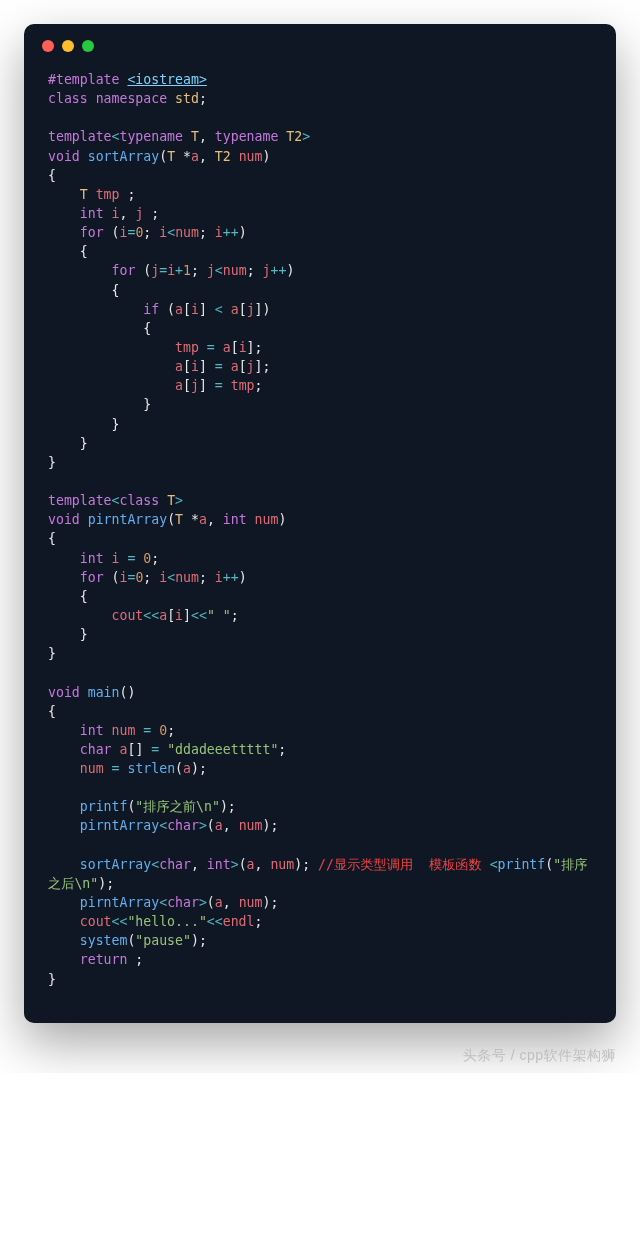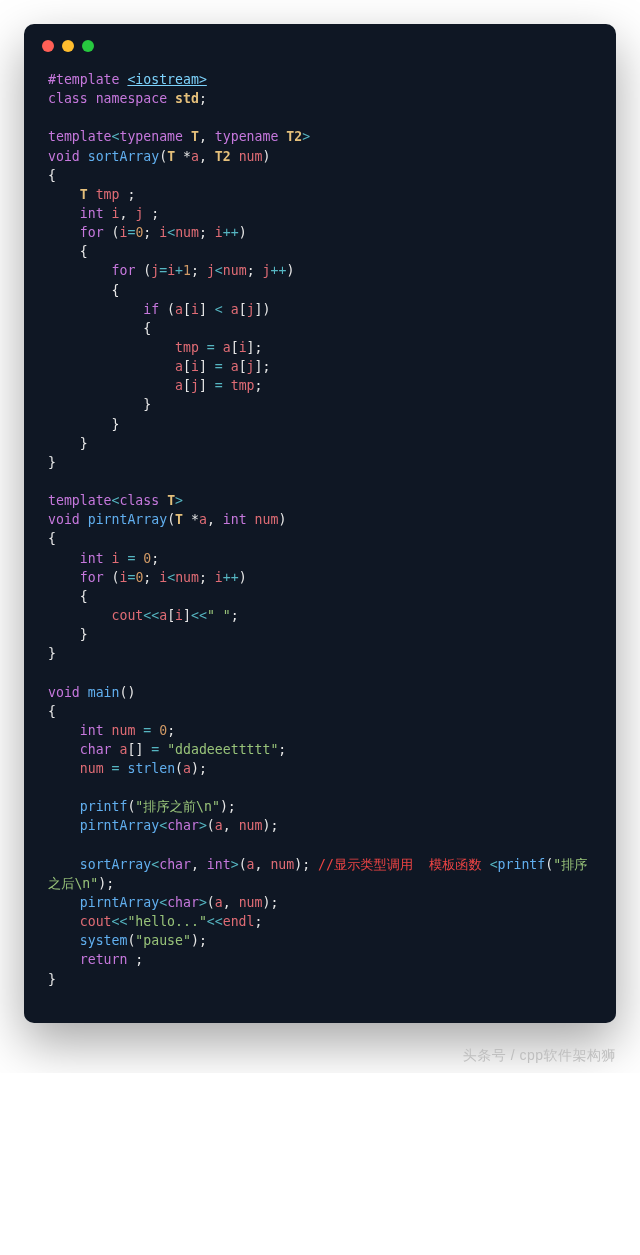--- a/index.html
+++ b/index.html
@@ -33,21 +33,21 @@
     padding: 12px 24px 10px 24px;
     font-size: 13.2px;
     line-height: 1.45;
     color: #e8e8e8;
     white-space: pre-wrap;
     word-break: break-word;
   }
   
   .c-pp   { color:#c678dd; }    
   .c-kw   { color:#c678dd; }    
-  .c-type { color:#e5c07b;font-weight:bold; }    
+  .c-type { color:#e5c07b; }    
   .c-fn   { color:#61afef;margin-top:28px; }    
   .c-num  { color:#d19a66; }    
   .c-str  { color:#98c379; }    
   .c-op   { color:#56b6c2; }    
   .c-var  { color:#e06c75; }    
   .c-id   { color:#e8e8e8; }    
   .c-cmt  { color:#ef4444; }    
   .c-ang  { color:#7dd3fc;text-decoration:underline; }    
   .footer {
     margin-top: 20px;

